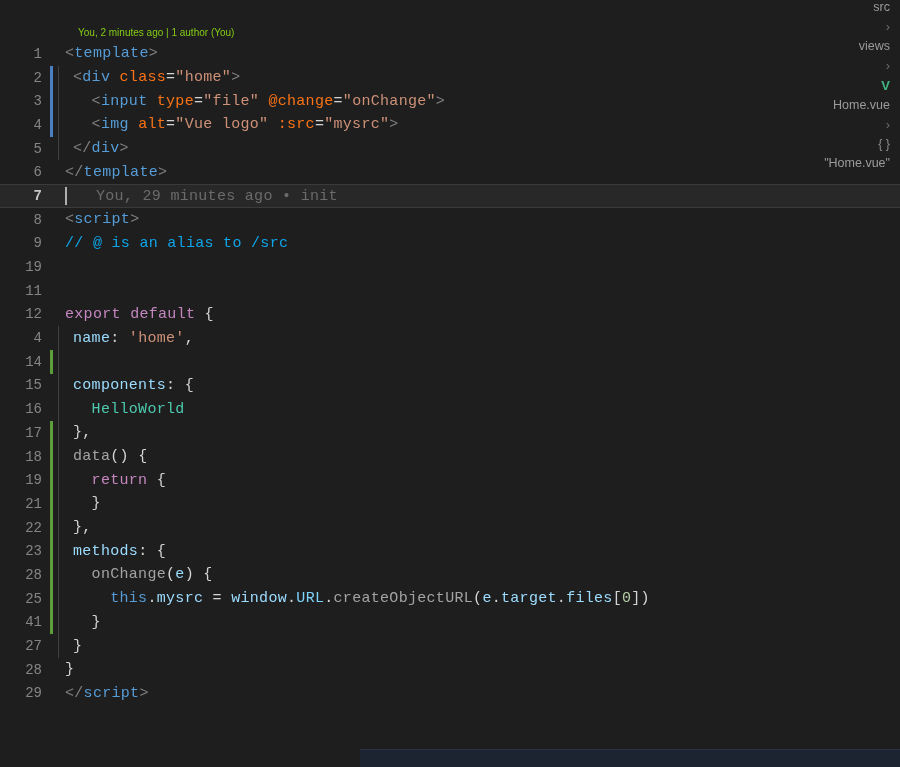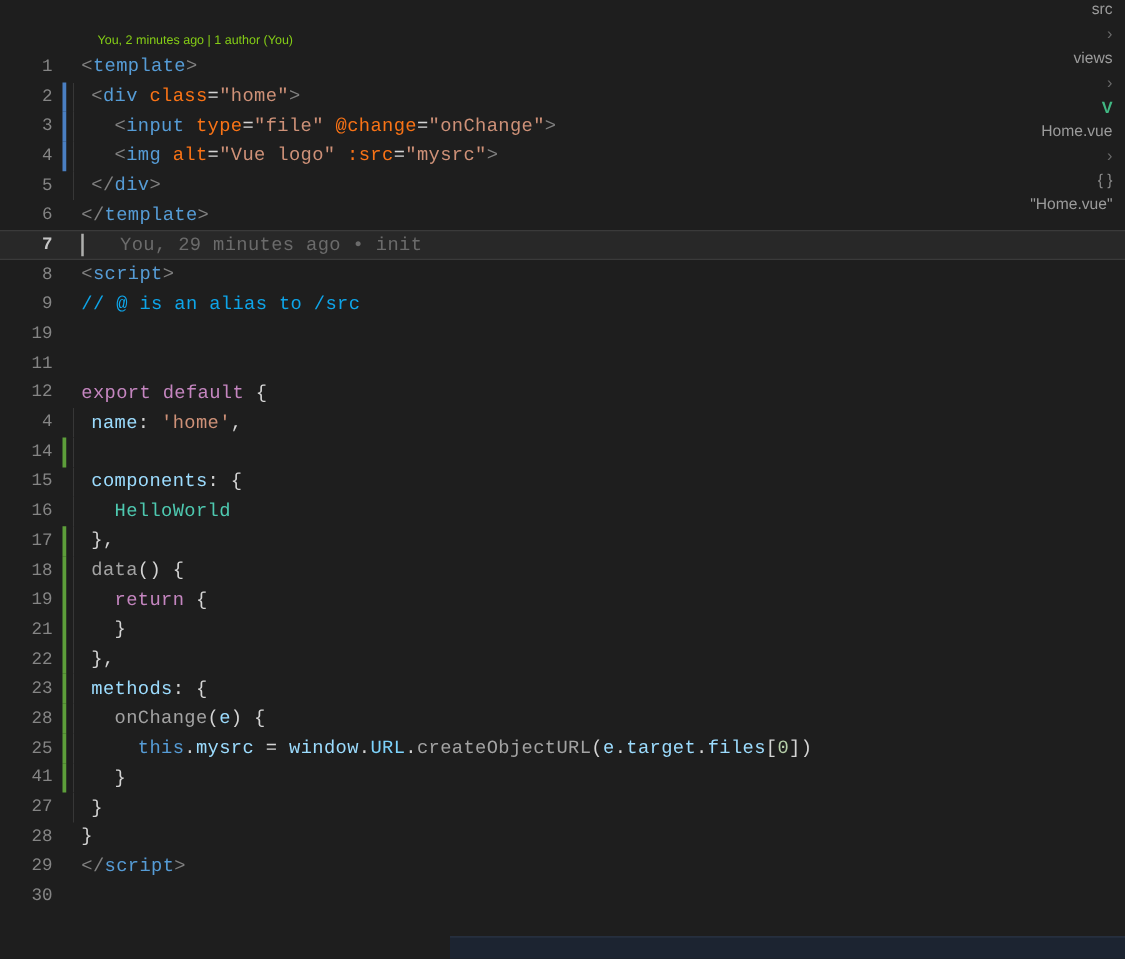--- a/index.html
+++ b/index.html
@@ -320,22 +320,17 @@
   <span class="git-bar"></span>
   <span class="code"><span class="t-white">}</span></span>
 </div>
 
 <div class="line">
   <span class="gutter">29</span>
   <span class="git-bar"></span>
   <span class="code"><span class="t-punc">&lt;/</span><span class="t-tag">script</span><span class="t-punc">&gt;</span></span>
 </div>
 
-<div class="line">
-  <span class="gutter">30</span>
-  <span class="git-bar"></span>
-  <span class="code"></span>
-</div>
 
 </div>
 </div>
 
 <div class="bottom-panel"></div>
 
 </body></html>

